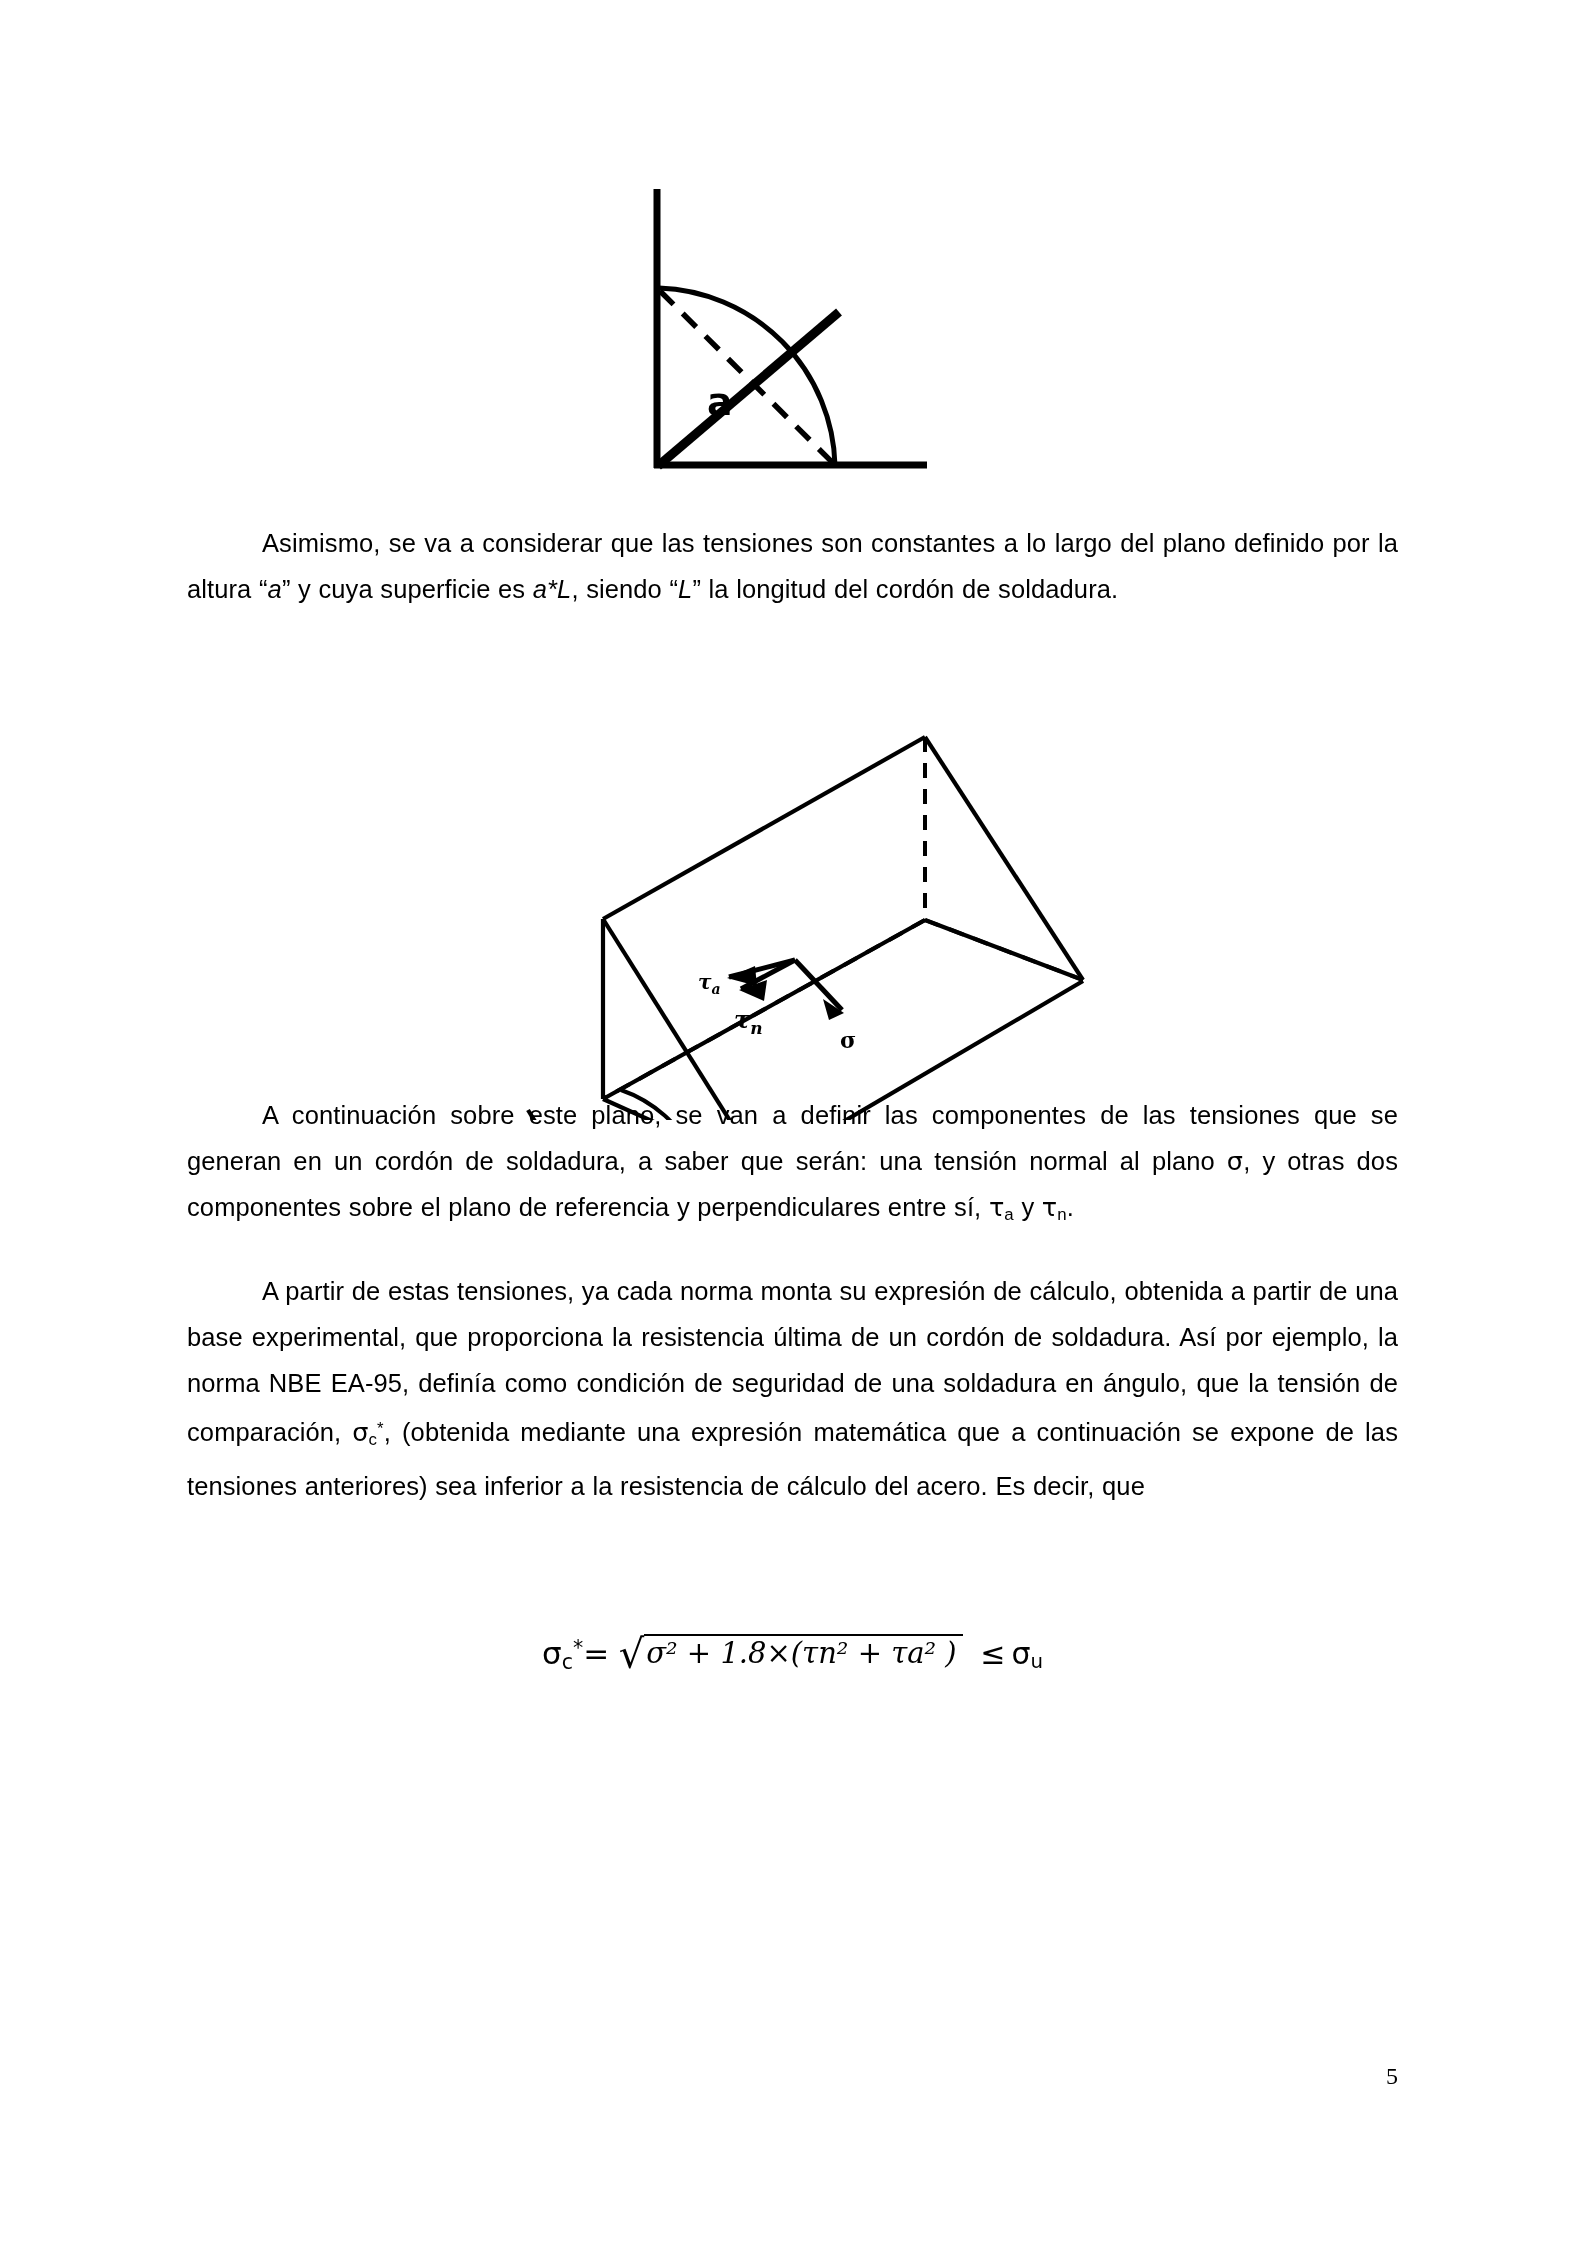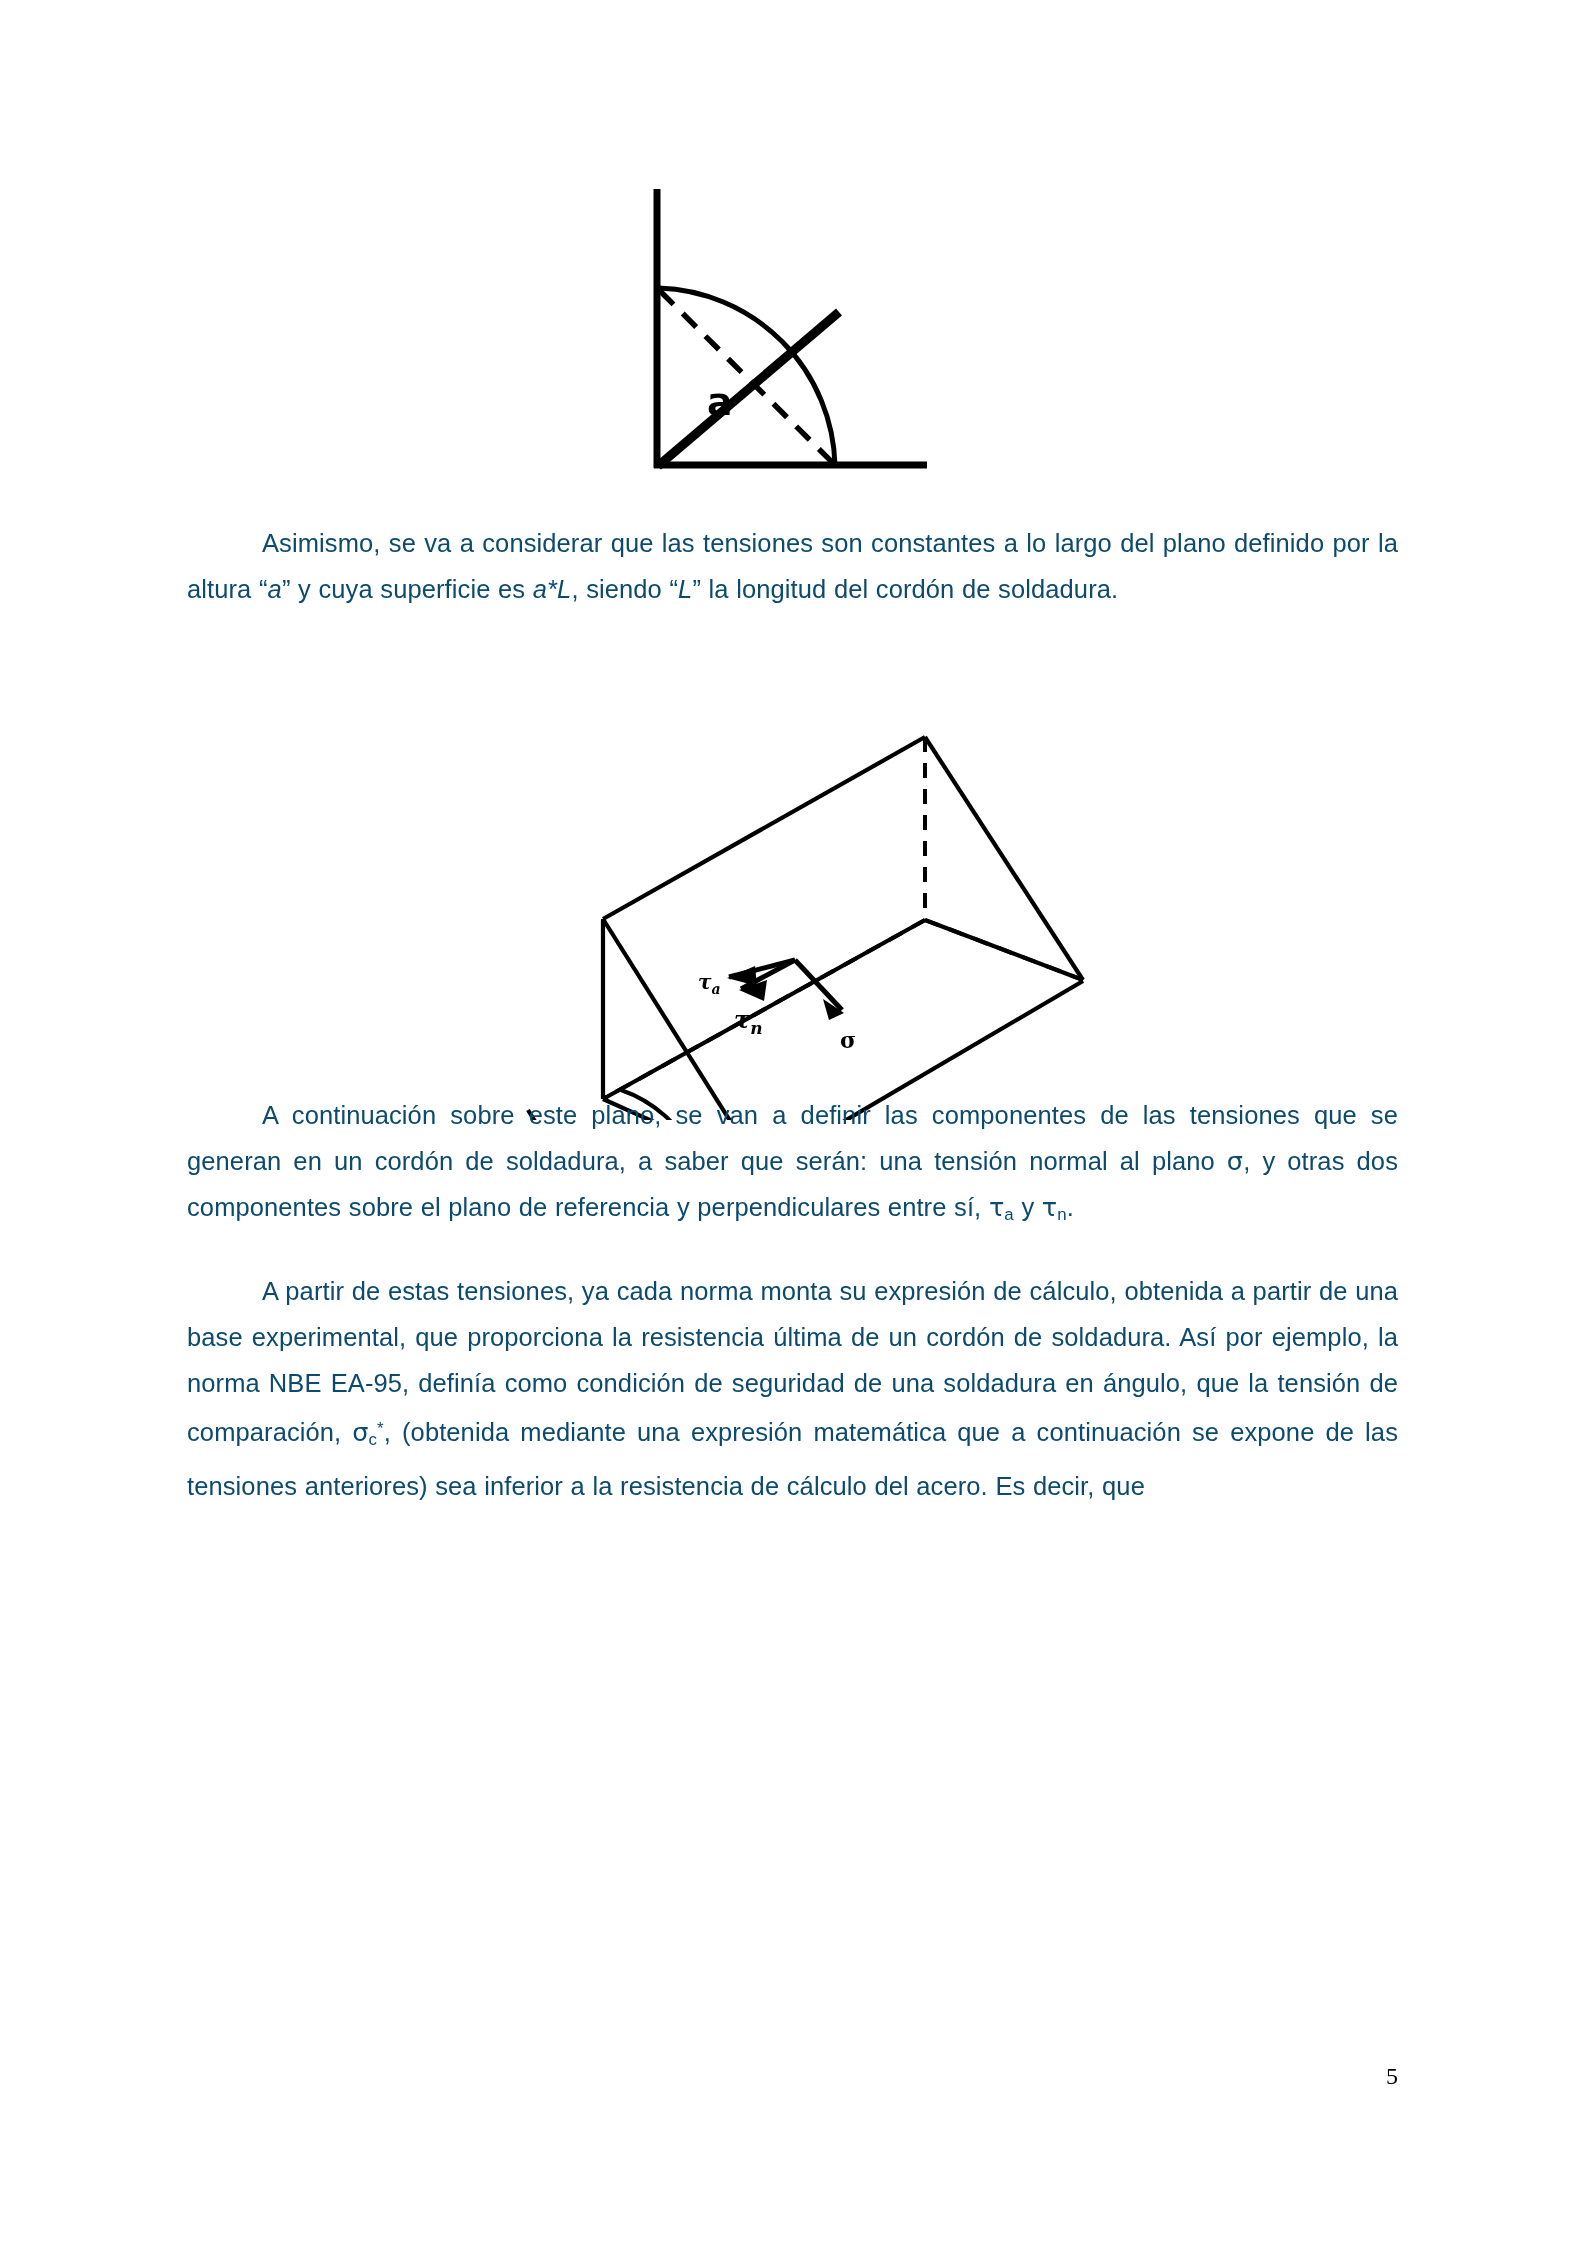--- a/index.html
+++ b/index.html
@@ -34,21 +34,21 @@
     width: 330px;
     height: 320px;
   }
   .fig-throat svg { display: block; }
 
   
   p.body {
     font-family: "Liberation Sans", sans-serif;
     font-size: 25.5px;
     line-height: 46px;
-    color: #0c4a6e;
+    color: #000000;
     text-align: justify;
     margin: 0;
     letter-spacing: 0.1px;
     word-spacing: 0.4px;
   }
   p.body.indent { text-indent: 75px; }
   .para-block { position: absolute; width: 1211px; }
 
   .it { font-style: italic; }
   .sym { font-family: "DejaVu Sans", sans-serif; font-style: normal; }
@@ -211,19 +211,26 @@
     </div>
 
     <div class="para-block" style="top:1092px;">
       <p class="body indent"><span>A continuación sobre este plano, se van a definir las componentes de las tensiones que se generan en un cordón de soldadura, a saber que serán: una tensión normal al plano </span><span class="sym">σ</span><span>, y otras dos componentes sobre el plano de referencia y perpendiculares entre sí, </span><span class="sym">τ</span><sub class="sm">a</sub><span> y </span><span class="sym">τ</span><sub class="sm">n</sub><span>.</span></p>
     </div>
 
     <div class="para-block" style="top:1268px;">
       <p class="body indent"><span>A partir de estas tensiones, ya cada norma monta su expresión de cálculo, obtenida a partir de una base experimental, que proporciona la resistencia última de un cordón de soldadura. Así por ejemplo, la norma NBE EA-95, definía como condición de seguridad de una soldadura en ángulo, que la tensión de comparación, </span><span class="sym">σ</span><sub class="sm">c</sub><sup class="sm">*</sup><span>, (obtenida mediante una expresión matemática que a continuación se expone de las tensiones anteriores) sea inferior a la resistencia de cálculo del acero. Es decir, que</span></p>
     </div>
 
+    <div class="formula-row" style="top:1630px;">
+      <span class="formula">
+        <span class="lhs"><span>σ</span><sub class="sm">c</sub><sup class="sm">*</sup><span>=</span></span>
+        <span class="radsign">√</span><span class="radicand">σ² + 1.8×(τn² + τa² )</span>
+        <span class="tail">≤</span><span class="tail" style="padding-left:6px"><span>σ</span><sub class="sm">u</sub></span>
+      </span>
+    </div>
 
 
 
     <div class="page-number">5</div>
 
   </div>
 </div>
 
 </body></html>

